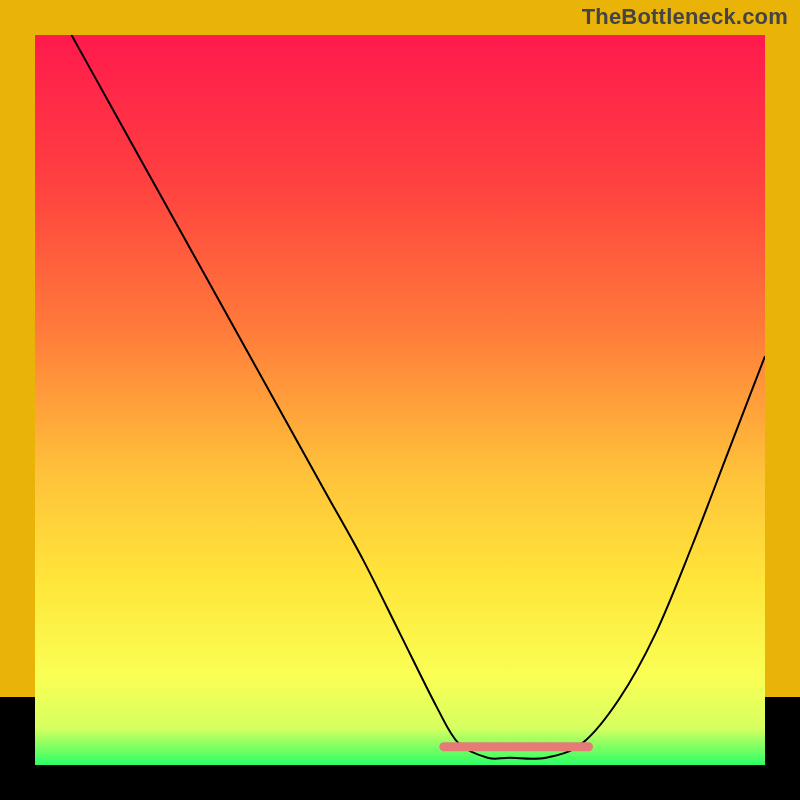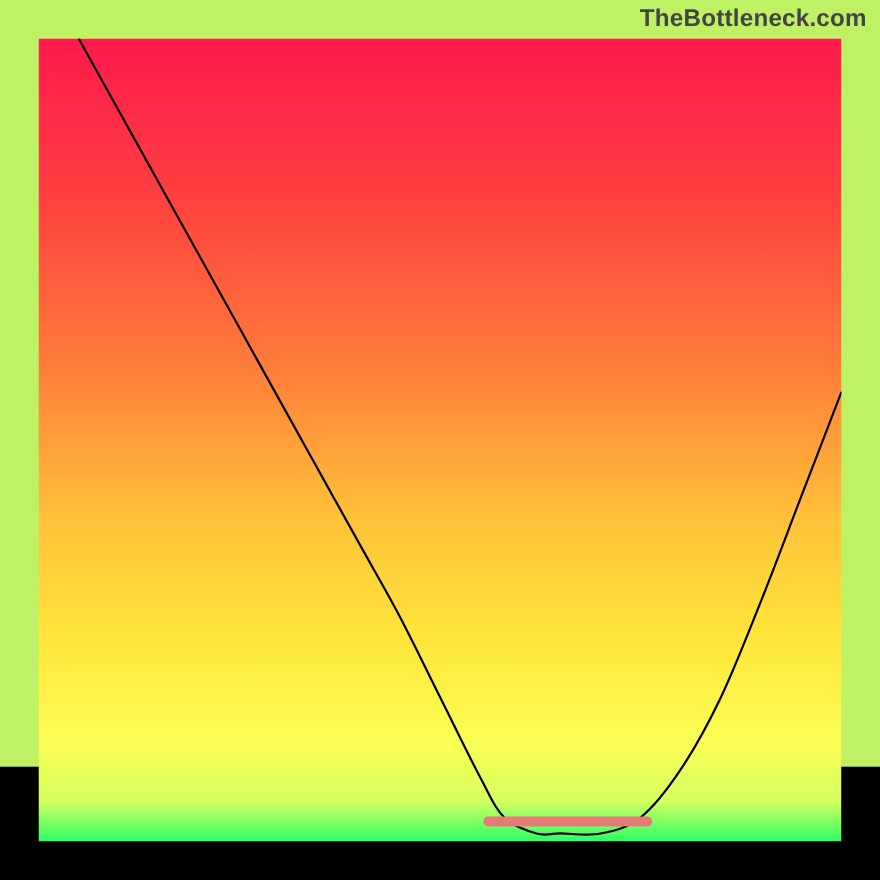--- a/index.html
+++ b/index.html
@@ -7,21 +7,21 @@
     padding: 0;
     width: 800px;
     height: 800px;
     background: #000;
     overflow: hidden;
   }
   .frame {
     position: relative;
     width: 800px;
     height: 697px;
-    background: #bef264;
+    background: #eab308;
   }
   .watermark {
     position: absolute;
     top: 4px;
     right: 12px;
     font-family: Arial, Helvetica, sans-serif;
     font-size: 22px;
     font-weight: 700;
     color: #444444;
     letter-spacing: 0.2px;

